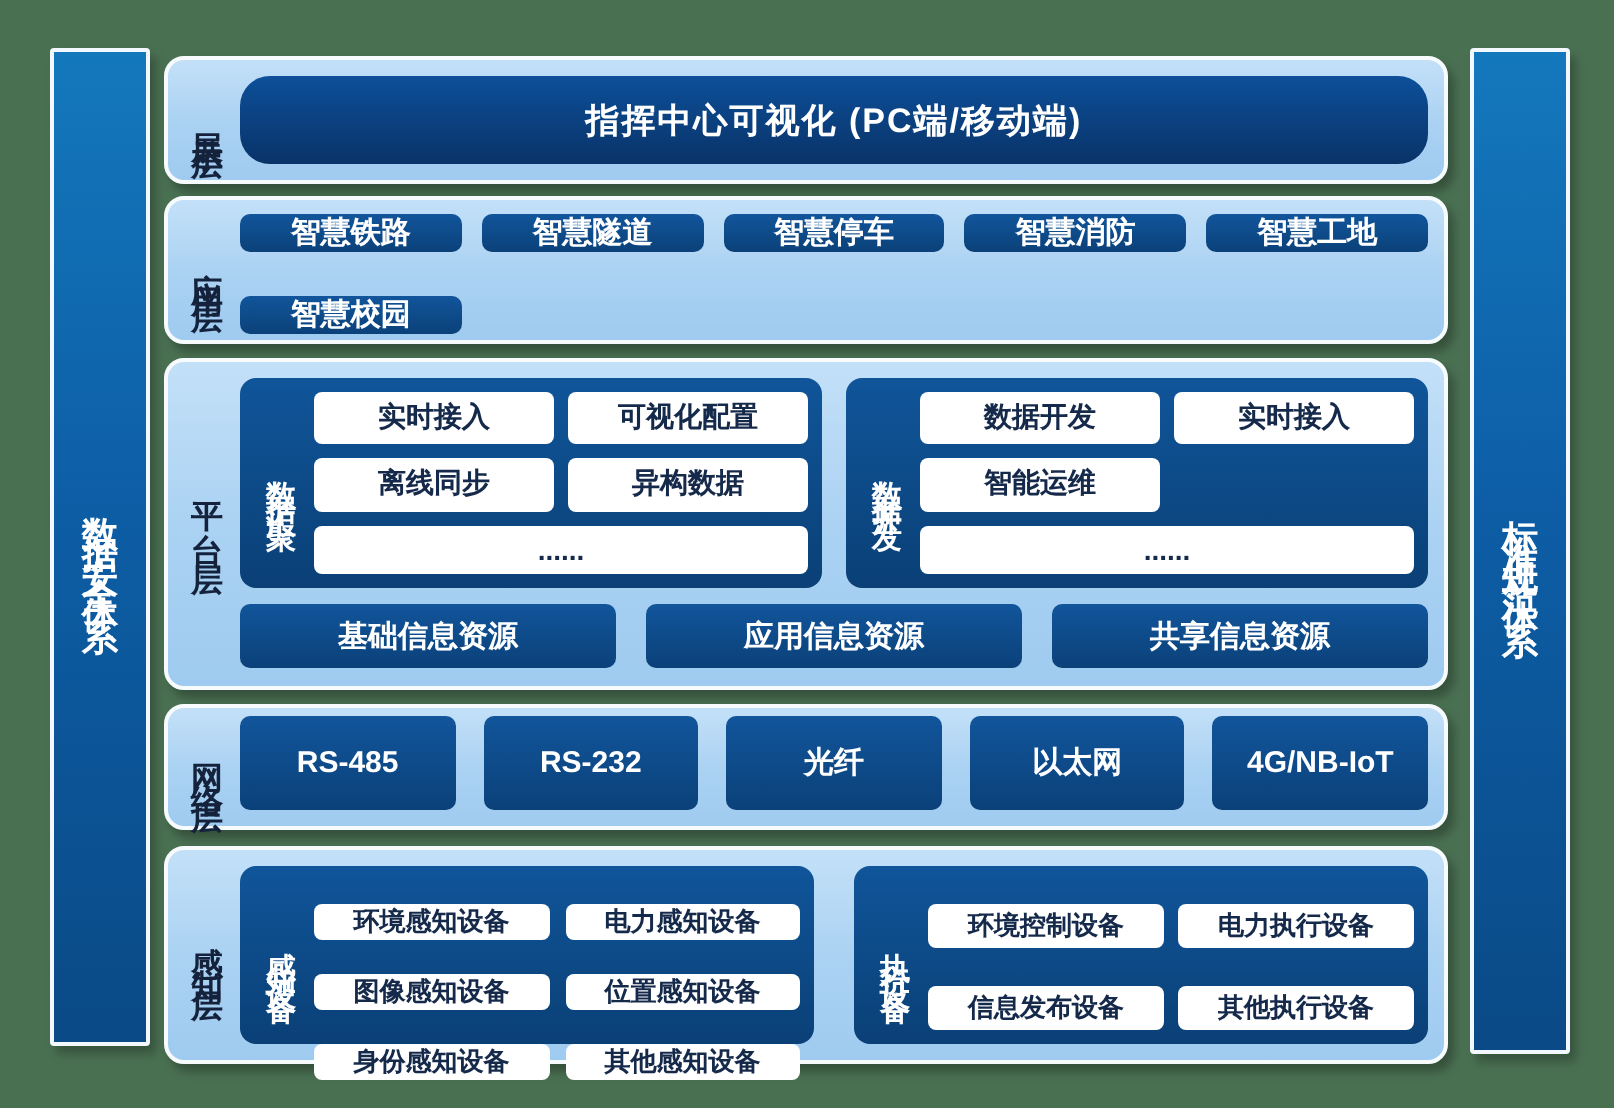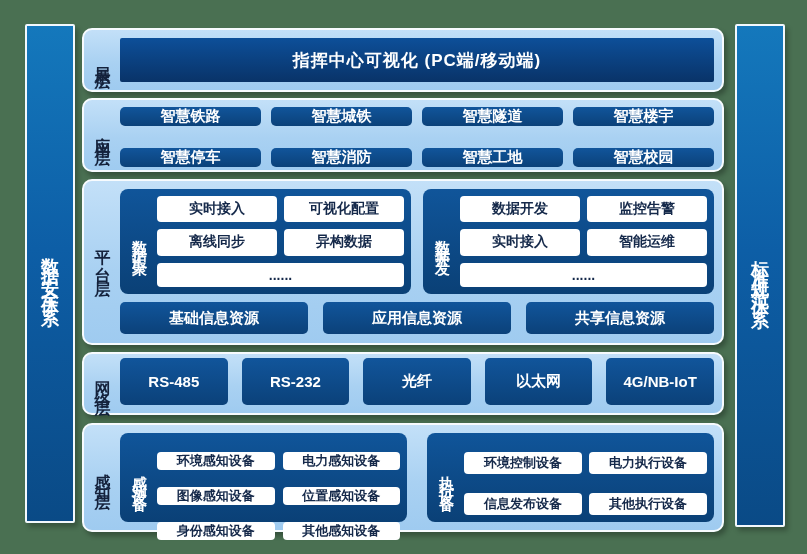--- a/index.html
+++ b/index.html
@@ -37,25 +37,25 @@
   .p4{top:352px;height:63px;}
   .p5{top:423px;height:109px;}
 
   .dark{background:linear-gradient(180deg,#11559B 0%,#0B4179 100%);
     border-radius:5px;color:#FFFFFF;font-weight:bold;
     display:flex;align-items:center;justify-content:center;}
 
   
   .p1 .body{flex:1;display:flex;padding:8px 8px 8px 0;}
   .bigbox{flex:1;background:linear-gradient(180deg,#0D4F99 0%,#093368 100%);
-    border-radius:2px;color:#fff;font-weight:bold;font-size:17px;
+    border-radius:15px;color:#fff;font-weight:bold;font-size:17px;
     display:flex;align-items:center;justify-content:center;letter-spacing:1px;}
 
   
-  .p2 .body{flex:1;display:grid;grid-template-columns:repeat(4,1fr);
+  .p2 .body{flex:1;display:grid;grid-template-columns:repeat(5,1fr);
     gap:22px 10px;padding:7px 8px 7px 0;}
   .p2 .dark{font-size:15px;}
 
   
   .p3 .body{flex:1;display:flex;flex-direction:column;gap:8px;padding:8px 8px 9px 0;}
   .grouprow{flex:1;display:flex;gap:12px;}
   .subpanel{flex:1;background:linear-gradient(180deg,#10559A 0%,#0A4076 100%);
     border-radius:8px;display:flex;padding:7px;gap:6px;box-sizing:border-box;}
   .subpanel .vlabel{width:24px;display:flex;align-items:center;justify-content:center;flex:none;}
   .subpanel .vlabel span{writing-mode:vertical-rl;text-orientation:upright;
@@ -93,23 +93,21 @@
       <div class="bigbox">指挥中心可视化 (PC端/移动端)</div>
     </div>
   </section>
 
   <section class="panel p2">
     <div class="layer-label ls-m">
       <span>应用层</span>
     </div>
     <div class="body">
       <div class="dark">智慧铁路</div>
-      <div class="dark">智慧城铁</div>
       <div class="dark">智慧隧道</div>
-      <div class="dark">智慧楼宇</div>
       <div class="dark">智慧停车</div>
       <div class="dark">智慧消防</div>
       <div class="dark">智慧工地</div>
       <div class="dark">智慧校园</div>
     </div>
   </section>
 
   <section class="panel p3">
     <div class="layer-label ls-l">
       <span>平台层</span>
@@ -127,21 +125,20 @@
             <div class="wbox">异构数据</div>
             <div class="wbox wide">......</div>
           </div>
         </div>
         <div class="subpanel">
           <div class="vlabel">
             <span>数据开发</span>
           </div>
           <div class="wgrid">
             <div class="wbox">数据开发</div>
-            <div class="wbox">监控告警</div>
             <div class="wbox">实时接入</div>
             <div class="wbox">智能运维</div>
             <div class="wbox wide">......</div>
           </div>
         </div>
       </div>
       <div class="resrow">
         <div class="dark">基础信息资源</div>
         <div class="dark">应用信息资源</div>
         <div class="dark">共享信息资源</div>

